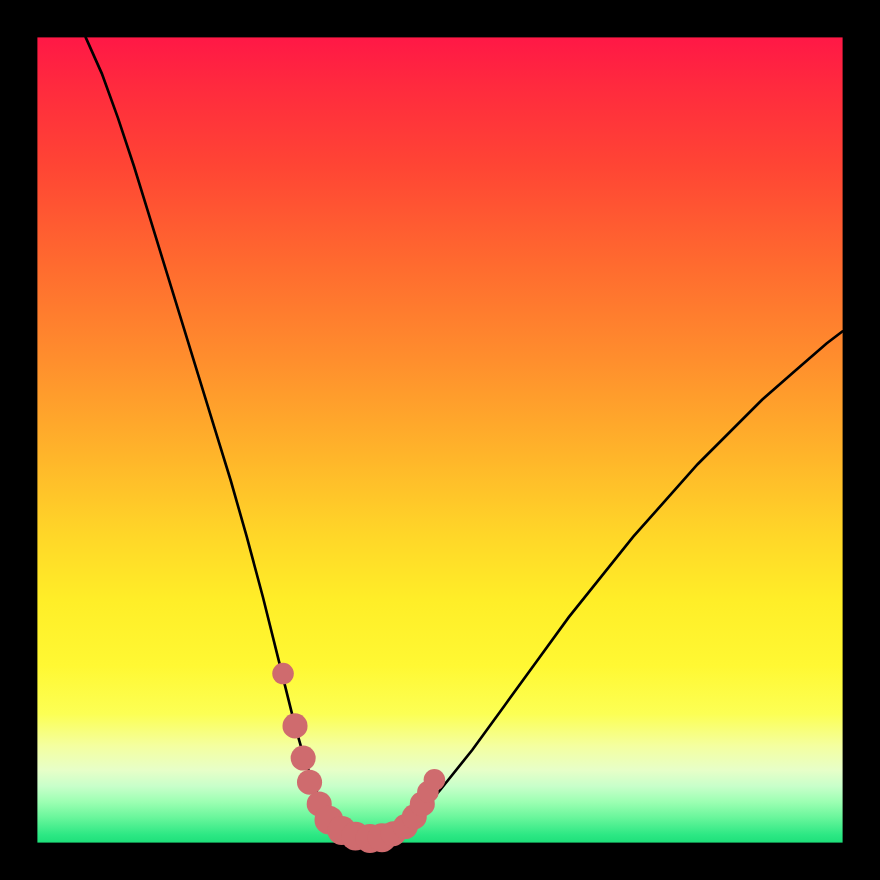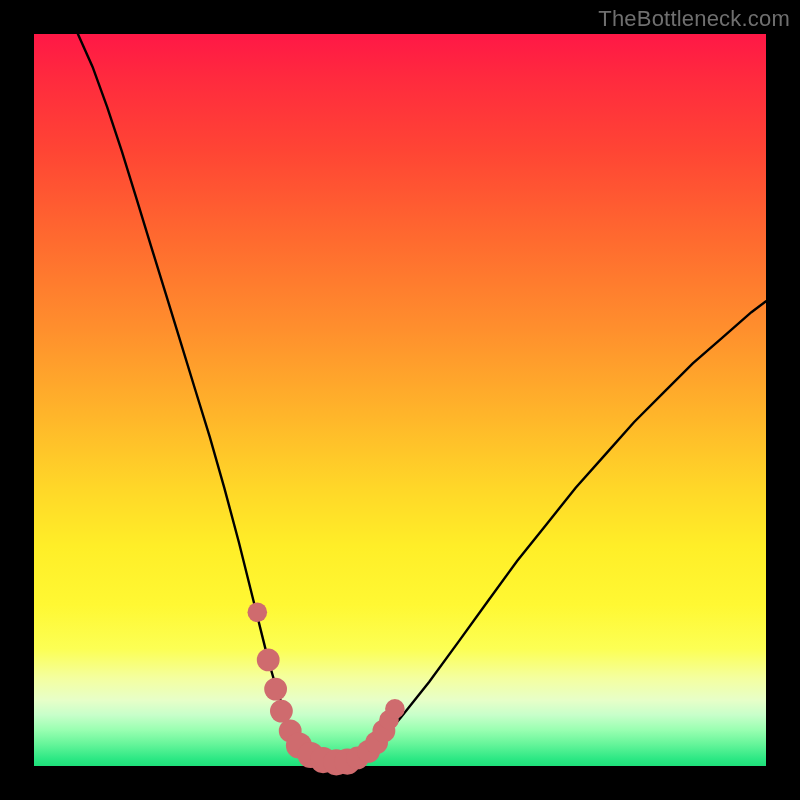--- a/index.html
+++ b/index.html
@@ -69,21 +69,20 @@
   }
   .marker {
     fill: #cf6b6e;
     stroke: none;
   }
 </style>
 </head>
 <body>
 
 <div class="frame">
-  <div class="watermark">TheBottleneck.com</div>
 
   <div class="plot-area">
     <svg class="curve" viewBox="0 0 732 732" preserveAspectRatio="none">
       <path id="curve-path" class="curve-line" d="M43.9 0.0 L58.6 32.9 L73.2 73.2 L87.8 117.1 L102.5 164.7 L117.1 212.3 L131.8 259.9 L146.4 307.4 L161.0 355.0 L175.7 402.6 L190.3 453.8 L205.0 508.7 L219.6 567.3 L226.9 596.6 L234.2 625.9 L241.6 651.5 L248.9 673.4 L256.2 691.7 L263.5 706.4 L270.8 715.9 L278.2 723.2 L292.8 728.3 L307.4 728.3 L322.1 724.7 L336.7 715.2 L351.4 701.3 L366.0 684.4 L395.3 647.8 L424.6 607.6 L453.8 567.3 L483.1 527.0 L512.4 490.4 L541.7 453.8 L571.0 420.9 L600.2 388.0 L629.5 358.7 L658.8 329.4 L688.1 303.8 L717.4 278.2 L732.0 267.2"></path>
       <g id="marker-group">
           <circle cx="223.3" cy="578.3" r="9.8" class="marker"></circle>
           <circle cx="234.2" cy="625.9" r="11.4" class="marker"></circle>
           <circle cx="241.6" cy="655.1" r="11.4" class="marker"></circle>
           <circle cx="247.4" cy="677.1" r="11.4" class="marker"></circle>
           <circle cx="256.2" cy="696.9" r="11.4" class="marker"></circle>

